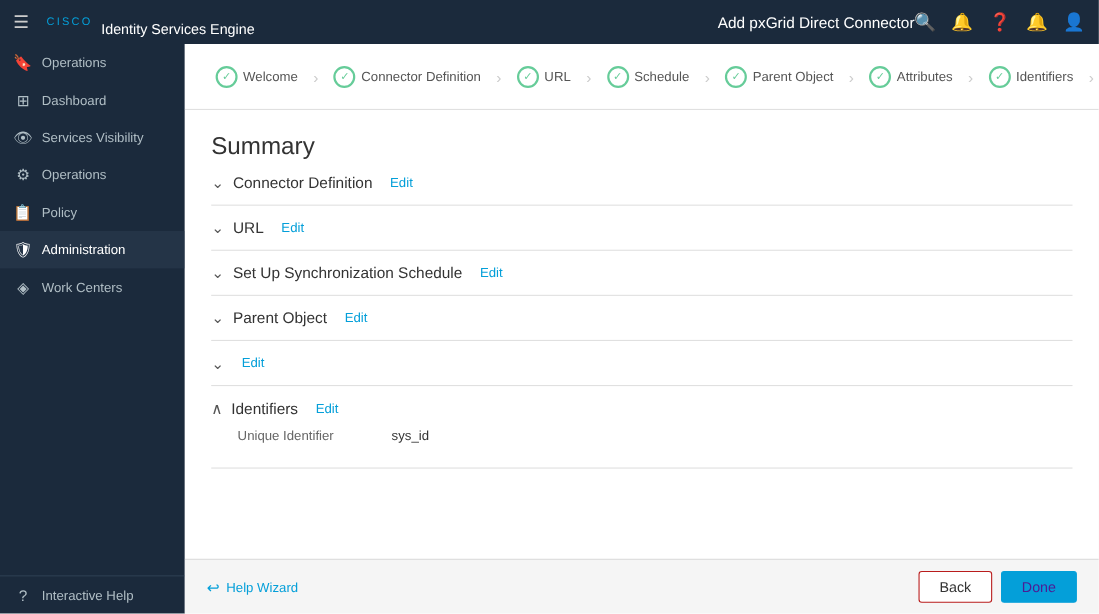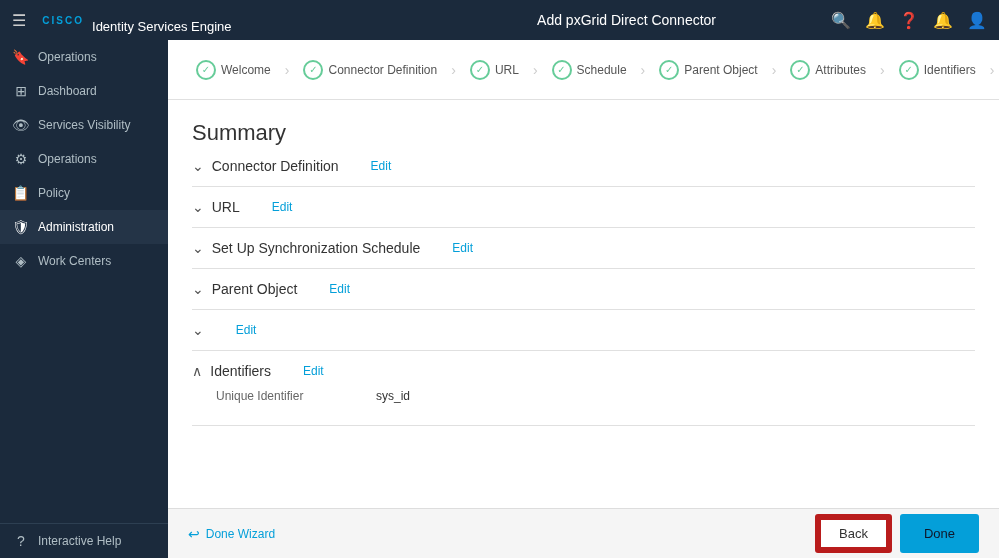--- a/index.html
+++ b/index.html
@@ -18,21 +18,21 @@
       display: flex;
       align-items: center;
       gap: 8px;
       color: #fff;
       font-size: 13px;
       font-weight: 500;
       flex: 1;
     }
     .hamburger-icon { color: #ccc; font-size: 16px; cursor: pointer; margin-right: 8px; }
     .nav-title { color: #fff; font-size: 13px; margin-top: 12px; }
-    .top-nav-center { flex: 1; text-align: center; color: #fff; font-size: 14px; font-weight: 500; }
+    .top-nav-center { flex: 1; text-align: right; color: #fff; font-size: 14px; font-weight: 500; }
     .top-nav-icons { display: flex; gap: 14px; align-items: center; }
     .top-nav-icons span { color: #ccc; font-size: 16px; cursor: pointer; }
 
     
     .main-layout { display: flex; flex: 1; overflow: hidden; }
 
     
     .sidebar {
       width: 168px;
       background: #1b2a3c;
@@ -111,23 +111,23 @@
       padding: 12px 0;
     }
     .accordion-header {
       display: flex;
       align-items: center;
       gap: 8px;
       cursor: pointer;
     }
     .accordion-chevron { color: #555; font-size: 14px; }
     .accordion-title { font-size: 14px; font-weight: 500; color: #333; }
-    .edit-link { color: #049fd9; font-size: 12px; cursor: pointer; margin-left: 24px; text-decoration: none; }
+    .edit-link { color: #049fd9; font-size: 12px; cursor: pointer; margin-left: 8px; text-decoration: none; }
     .accordion-body { padding: 10px 24px 4px; }
-    .field-row { display: flex; gap: 20px; margin-bottom: 6px; }
+    .field-row { display: flex; margin-bottom: 6px; }
     .field-label { color: #666; font-size: 12px; min-width: 140px; }
     .field-value { color: #333; font-size: 12px; }
 
     
     .footer {
       background: #f5f5f5;
       border-top: 1px solid #ddd;
       height: 50px;
       display: flex;
       align-items: center;
@@ -135,32 +135,32 @@
       flex-shrink: 0;
     }
     .footer-left { flex: 1; display: flex; align-items: center; gap: 6px; }
     .exit-wizard-link { color: #049fd9; font-size: 12px; cursor: pointer; }
     .footer-right { display: flex; gap: 8px; }
     .btn {
       padding: 6px 18px;
       border-radius: 3px;
       font-size: 13px;
       cursor: pointer;
-      border: 6px solid #b91c1c;
+      border: 1px solid #b91c1c;
       background: #fff;
       color: #333;
     }
     .btn-primary {
       background: #049fd9;
       border-color: #049fd9;
-      color: #0f172a;
-    }
-
-    
-    .cisco-text { font-size: 10px; font-weight: 700; letter-spacing: 2px; color: #049fd9; }
+      color: #4c1d95;
+    }
+
+    
+    .cisco-text { font-size: 10px; font-weight: 400; letter-spacing: 2px; color: #049fd9; }
   </style>
 </head>
 <body>
 
 <div class="top-nav">
   <div class="top-nav-brand">
     <span class="hamburger-icon">☰</span>
     <span class="cisco-text">CISCO</span>
     <span class="nav-title">Identity Services Engine</span>
   </div>
@@ -328,21 +328,21 @@
             <span class="field-label">Unique Identifier</span>
             <span class="field-value">sys_id</span>
           </div>
         </div>
       </div>
     </div>
 
     <div class="footer">
       <div class="footer-left">
         <span style="color:#049fd9; font-size:14px;">↩</span>
-        <a class="exit-wizard-link">Done Wizard</a>
+        <a class="exit-wizard-link">Help Wizard</a>
       </div>
       <div class="footer-right">
         <button class="btn">Back</button>
         <button class="btn btn-primary">Done</button>
       </div>
     </div>
   </div>
 </div>
 
 </body></html>

